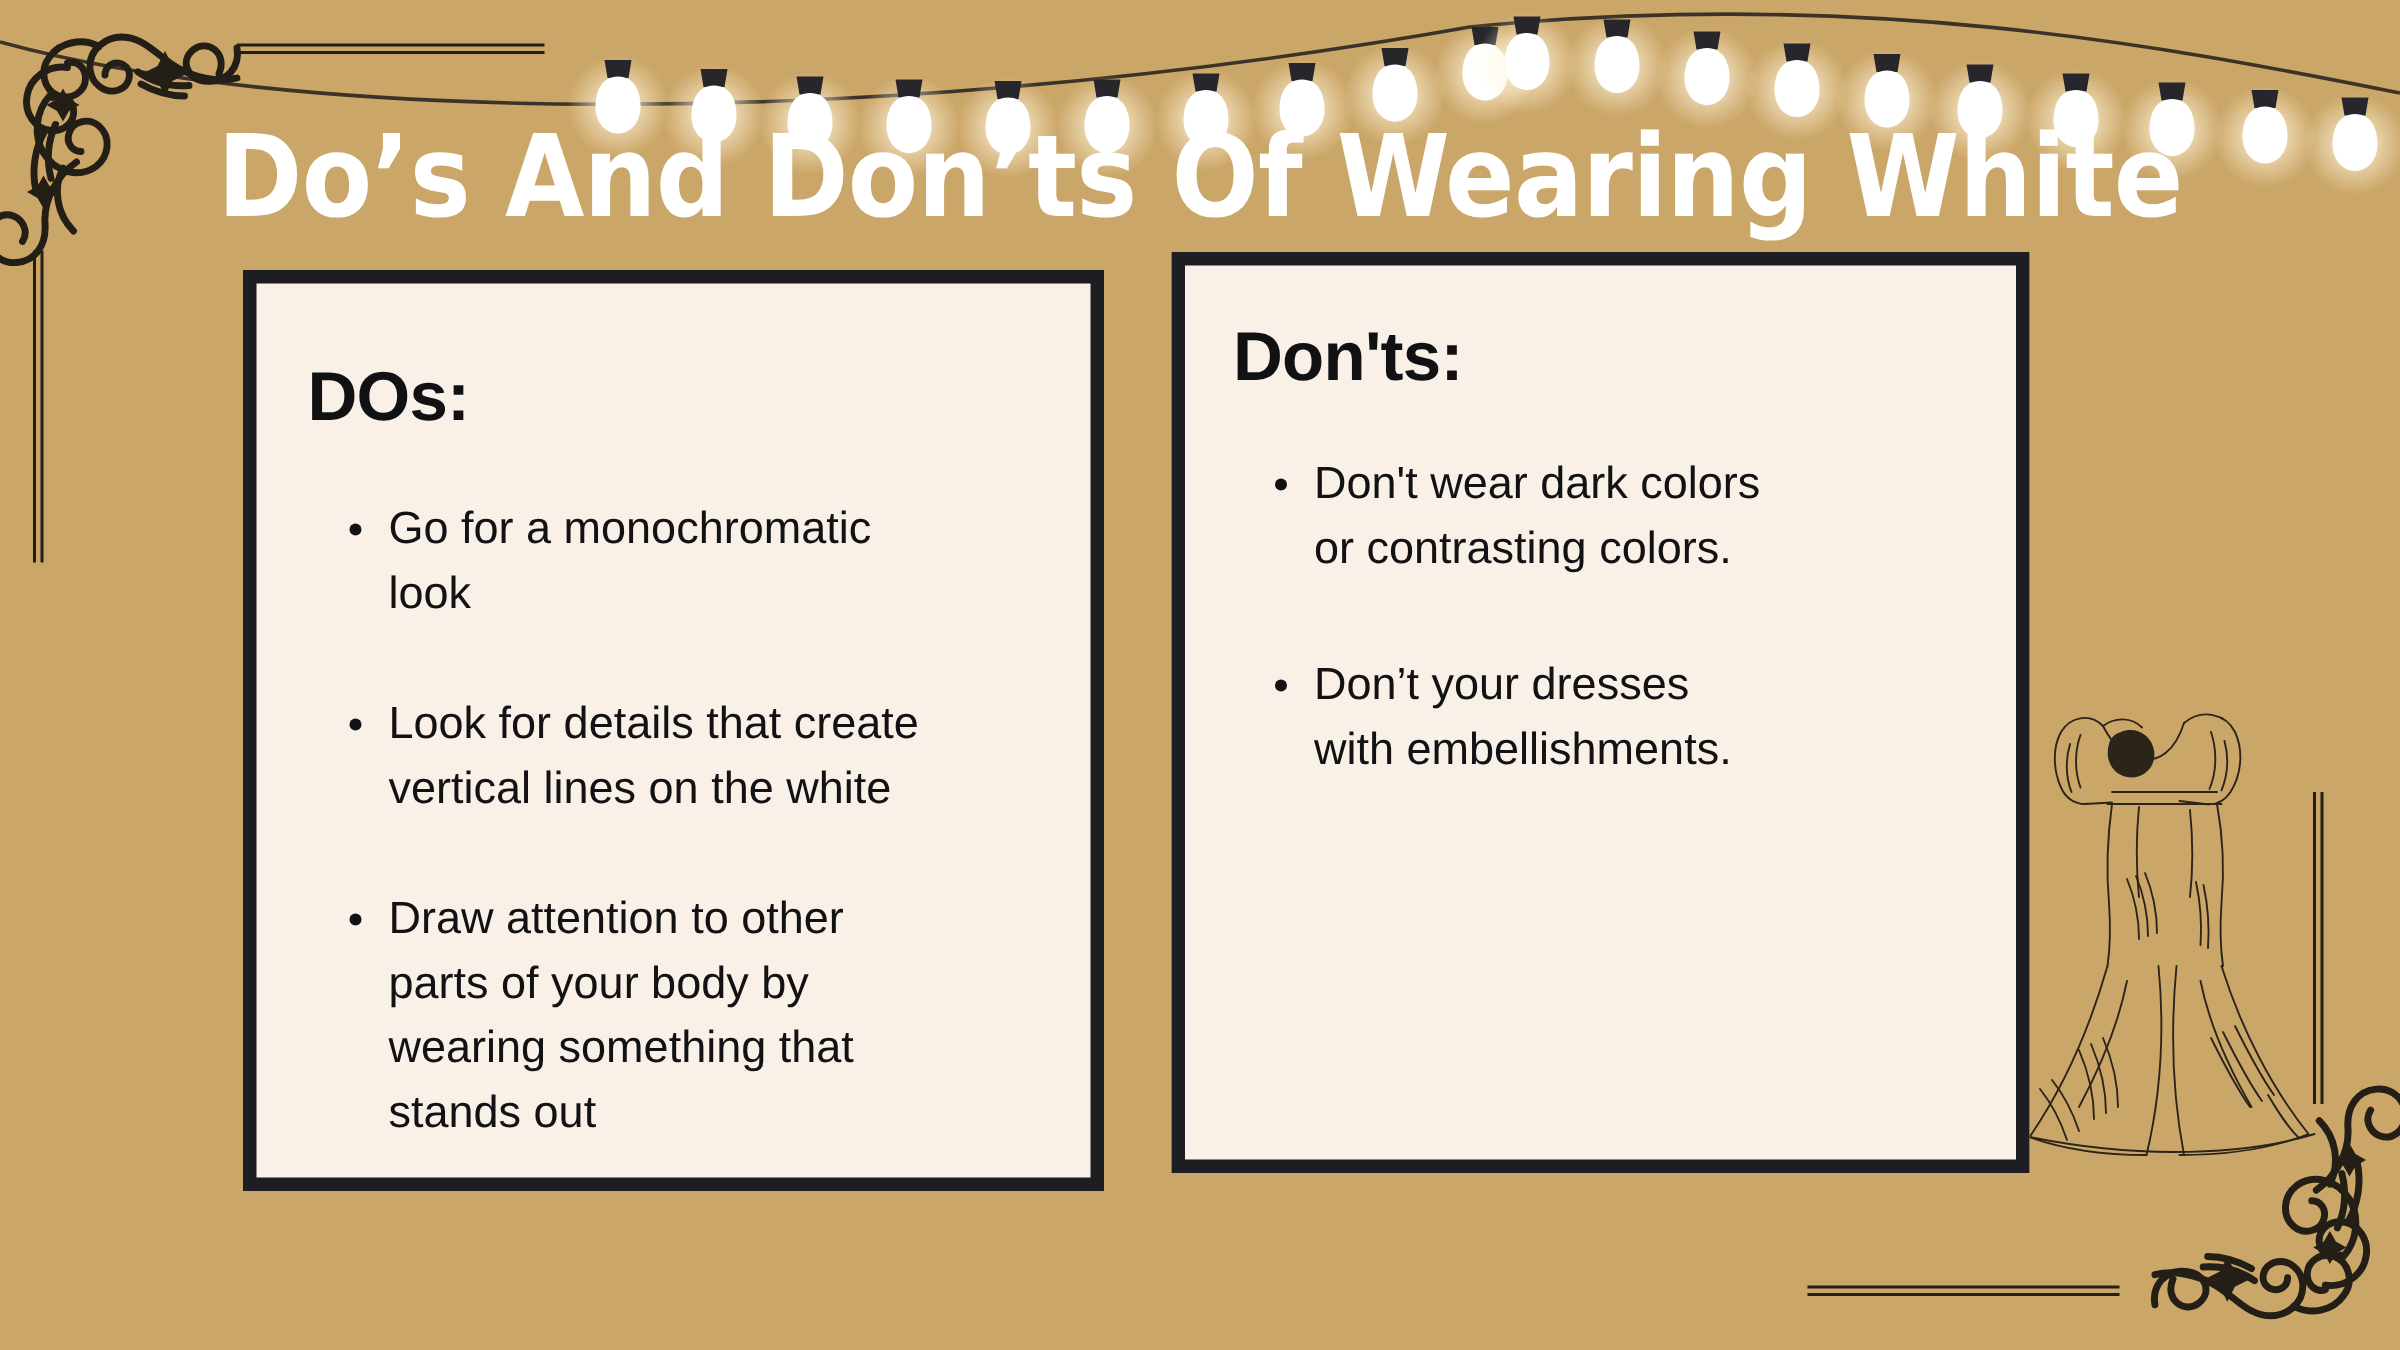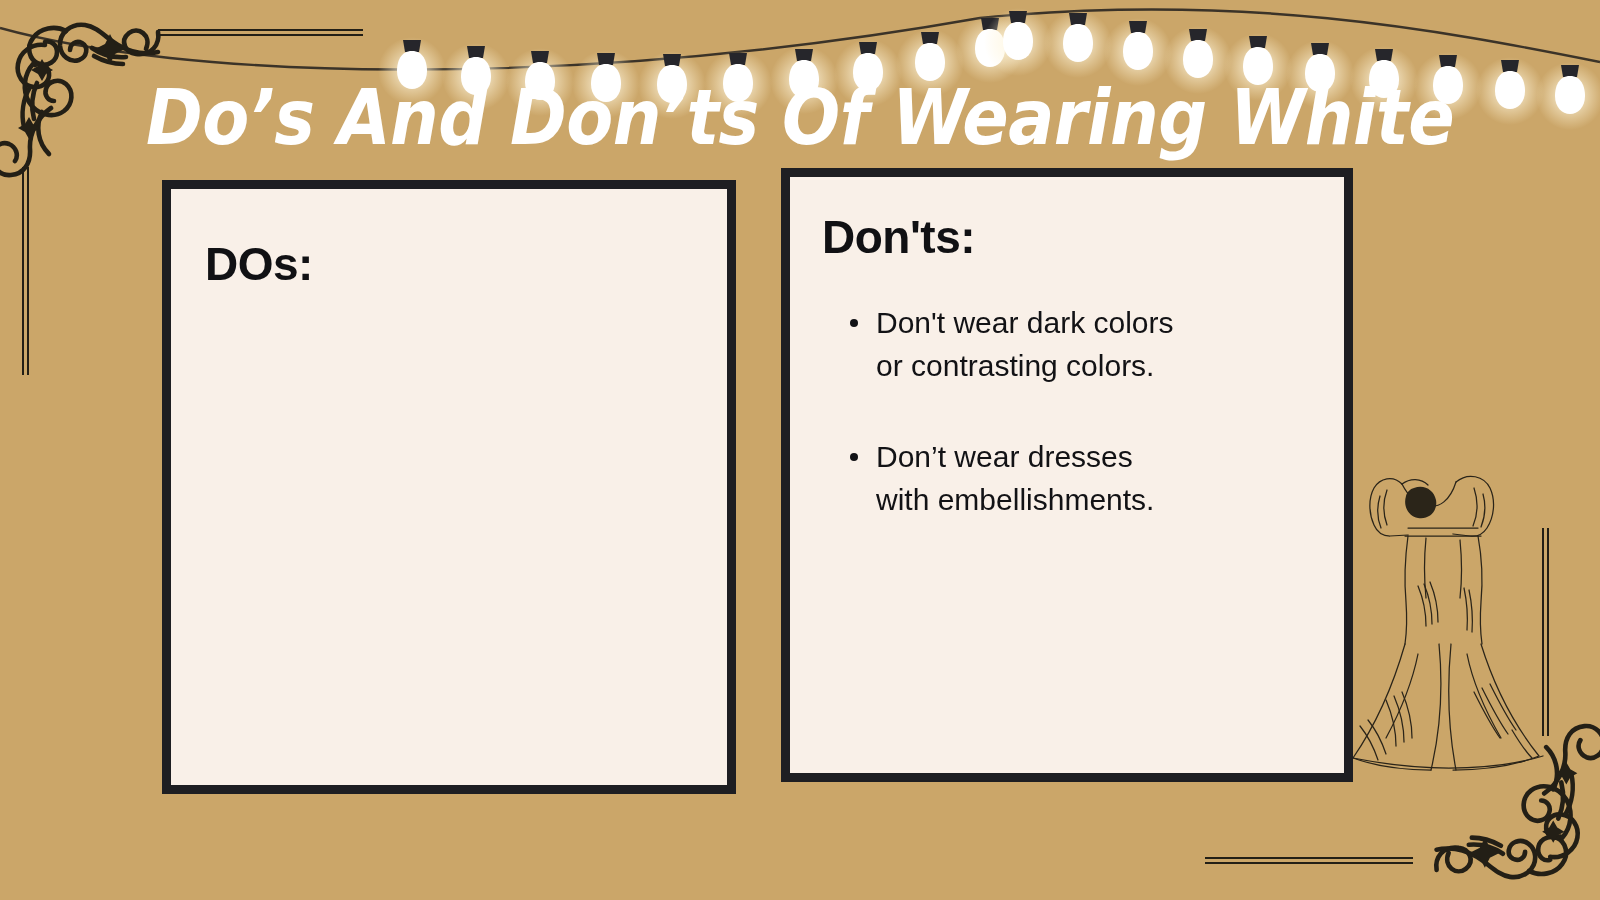--- a/index.html
+++ b/index.html
@@ -30,21 +30,20 @@
     text-align:center;
     font-size:76px;
     line-height:1;
     font-weight:700;
     color:#ffffff;
     letter-spacing:-0.5px;
     font-family:"DejaVu Sans", sans-serif;
     font-stretch:condensed;
     z-index:6;
     white-space:nowrap;
-    font-style:italic;
   }
 
   
   .panel {
     position:absolute;
     background:#F9F0E8;
     border:9px solid #1E1E22;
     box-shadow:0 0 0 3px #F9F0E8 inset;
     z-index:4;
   }
@@ -154,28 +153,38 @@
       <use href="#bulb" x="1448" y="64"></use>
       <use href="#bulb" x="1510" y="69"></use>
       <use href="#bulb" x="1570" y="74"></use>
     </g>
   </svg>
 
   <h1 class="title">Do’s And Don’ts Of Wearing White</h1>
 
   <section class="panel panel-left">
     <h2 class="panel-head">DOs:</h2>
+    <ul class="bullets">
+      <li>Go for a monochromatic
+look</li>
+      <li>Look for details that create
+vertical lines on the white</li>
+      <li>Draw attention to other
+parts of your body by
+wearing something that
+stands out</li>
+    </ul>
   </section>
 
   <section class="panel panel-right">
     <h2 class="panel-head">Don'ts:</h2>
     <ul class="bullets">
       <li>Don't wear dark colors
 or contrasting colors.</li>
-      <li>Don’t wear dresses
+      <li>Don’t your dresses
 with embellishments.</li>
     </ul>
   </section>
 
   <svg style="position:absolute;left:1338px;top:438px;width:210px;height:372px;z-index:2;" viewBox="0 0 210 372">
     <g fill="none" stroke="#2a2419" stroke-width="1.25" stroke-linecap="round" stroke-linejoin="round">
 
       <path d="M64 46c-9-9-22-6-28 4-6 11-5 26 0 37 3 7 9 11 16 11l18-1"></path>
       <path d="M64 46c8-6 19-6 26 1"></path>
       <path d="M42 58c-3 10-3 22 1 32"></path>

